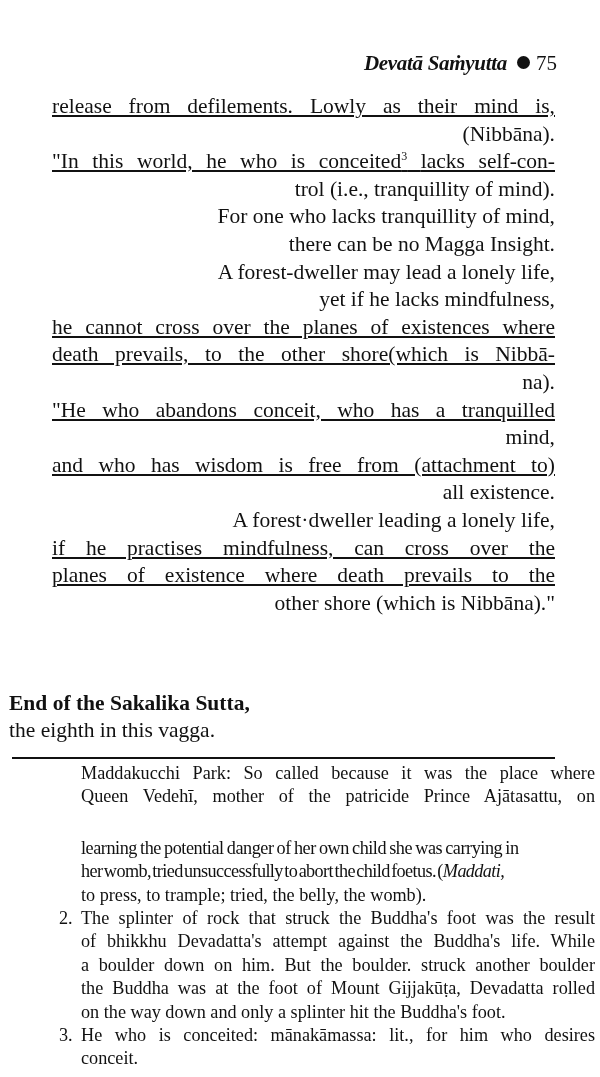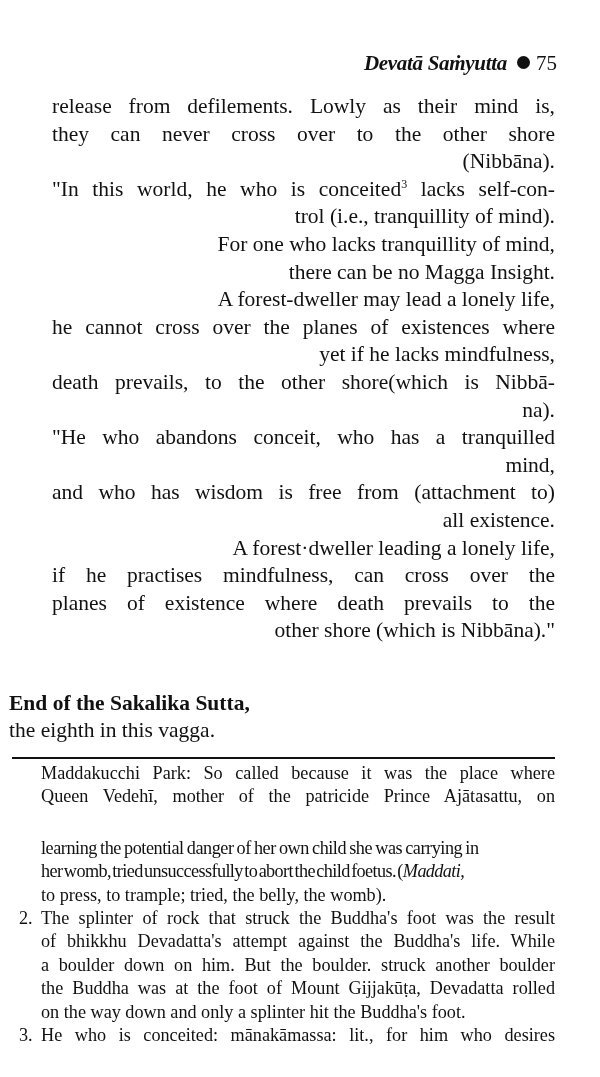--- a/index.html
+++ b/index.html
@@ -53,20 +53,21 @@
     .line {
       display: block;
       white-space: nowrap;
       height: 27.6px;
       text-align: right;
     }
     .line.justify {
       text-align: justify;
       text-align-last: justify;
       white-space: normal;
+      text-decoration: underline;
     }
     sup.fn-ref {
       font-size: 12px;
       vertical-align: 8px;
       line-height: 0;
     }
 
     .colophon {
       position: absolute;
       left: 9px;
@@ -92,20 +93,21 @@
       background: #111;
     }
 
     .footnotes {
       position: absolute;
       left: 0;
       top: 762px;
       width: 520px;
       font-size: 18.2px;
       line-height: 23.4px;
+      padding-left: 40px;
     }
     .fn {
       position: relative;
       padding-left: 41px;
       width: 514px;
     }
     .fn .num {
       position: absolute;
       left: 19px;
       top: 0;
@@ -133,29 +135,28 @@
   </style>
 </head>
 <body>
 
 <div class="running-head">
   <span class="title">Devatā Saṁyutta</span><span class="bullet"></span><span class="page-number">75</span>
 </div>
 
 <div class="body-text">
   <span class="line justify">release from defilements. Lowly as their mind is,</span>
-  <span class="line justify">they can never cross over to the other shore</span>
   <span class="line">(Nibbāna).</span>
   <span class="line justify"><span>"In this world, he who is conceited</span><sup class="fn-ref">3</sup> <span>lacks self-con-</span></span>
   <span class="line">trol (i.e., tranquillity of mind).</span>
   <span class="line">For one who lacks tranquillity of mind,</span>
   <span class="line">there can be no Magga Insight.</span>
   <span class="line">A forest-dweller may lead a lonely life,</span>
+  <span class="line">yet if he lacks mindfulness,</span>
   <span class="line justify">he cannot cross over the planes of existences where</span>
-  <span class="line">yet if he lacks mindfulness,</span>
   <span class="line justify">death prevails, to the other shore(which is Nibbā-</span>
   <span class="line">na).</span>
   <span class="line justify">"He who abandons conceit, who has a tranquilled</span>
   <span class="line">mind,</span>
   <span class="line justify">and who has wisdom is free from (attachment to)</span>
   <span class="line">all existence.</span>
   <span class="line">A forest·dweller leading a lonely life,</span>
   <span class="line justify">if he practises mindfulness, can  cross over the</span>
   <span class="line justify">planes of existence where death prevails to the</span>
   <span class="line">other shore (which is Nibbāna)."</span>
@@ -181,14 +182,15 @@
     <span class="num">2.</span>
     <span class="fl justify">The splinter of rock that struck the Buddha's foot was the  result</span>
     <span class="fl justify">of bhikkhu Devadatta's attempt against the Buddha's life. While</span>
     <span class="fl justify">a boulder down on him. But the boulder. struck another boulder</span>
     <span class="fl justify">the Buddha was at the foot of Mount Gijjakūṭa, Devadatta rolled</span>
     <span class="fl">on the way down and only a splinter hit the Buddha's foot.</span>
   </div>
   <div class="fn">
     <span class="num">3.</span>
     <span class="fl justify">He who is conceited: mānakāmassa: lit., for him who desires</span>
+    <span class="fl">conceit.</span>
   </div>
 </div>
 
 </body></html>

